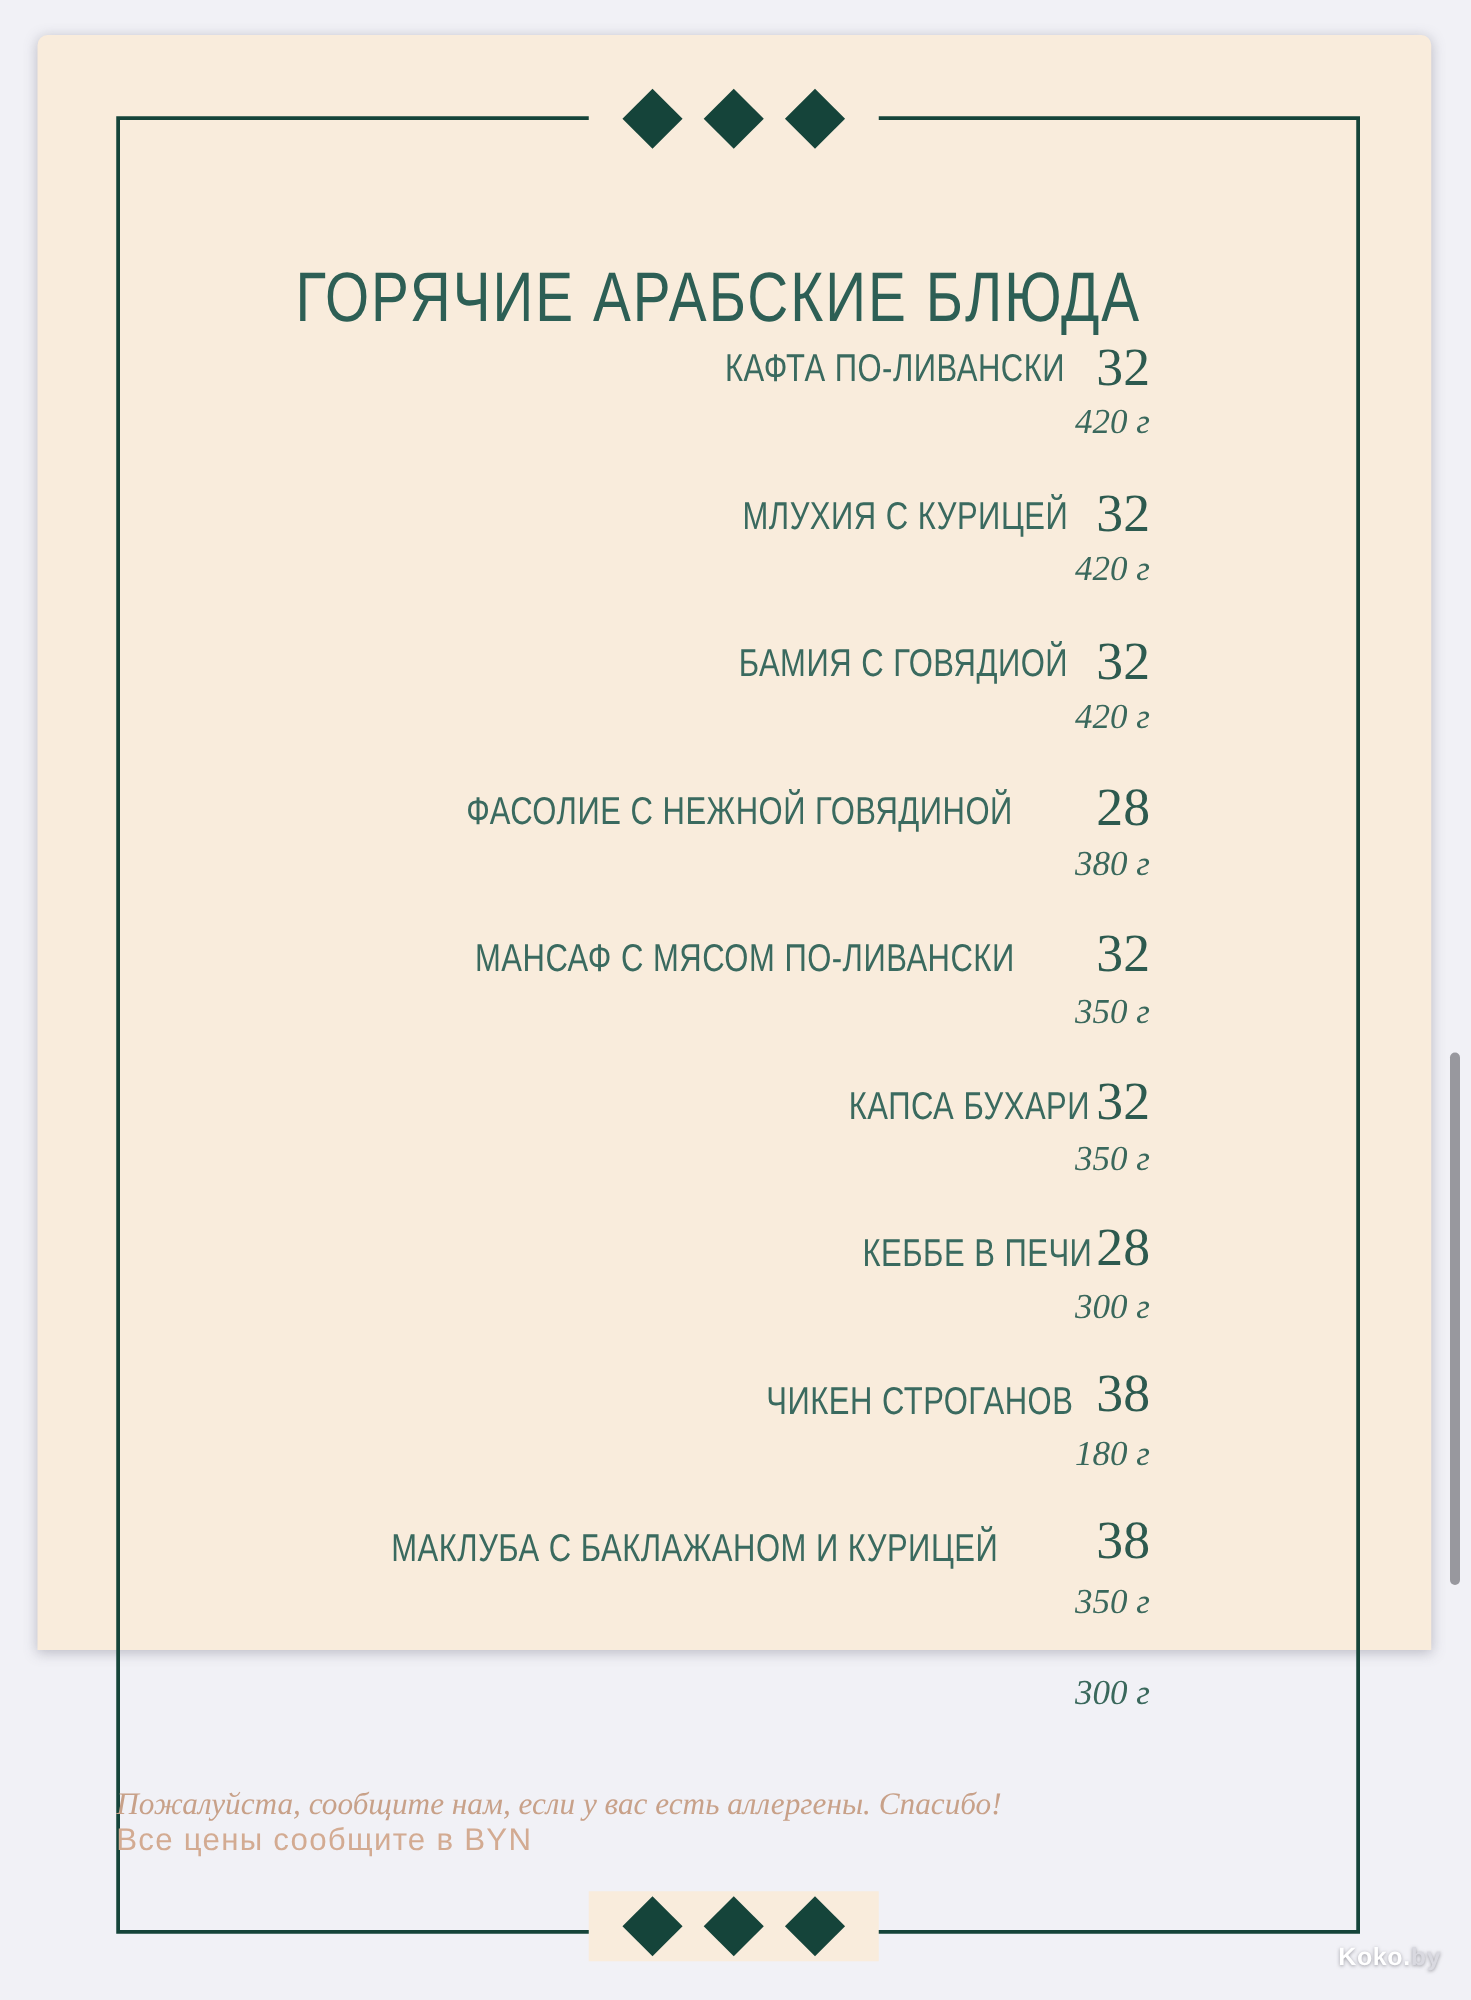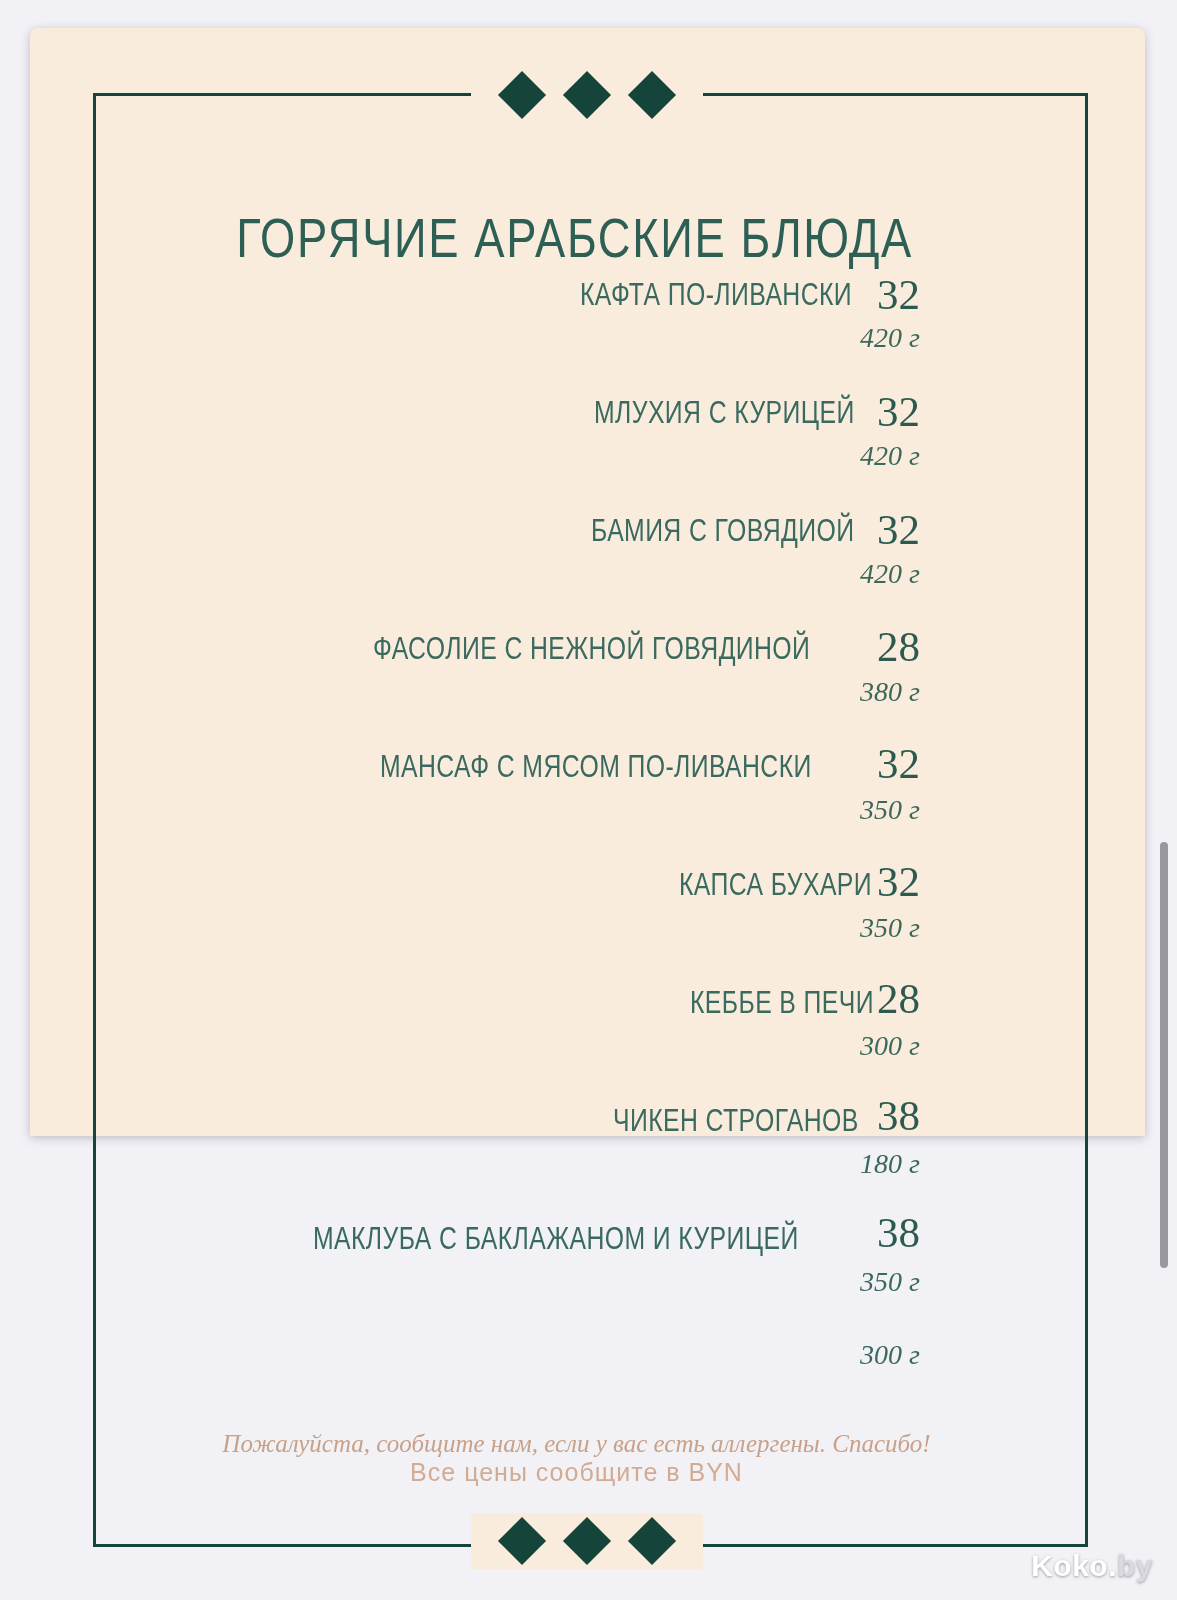--- a/index.html
+++ b/index.html
@@ -3,21 +3,21 @@
 <meta charset="utf-8">
 <style>
   html,body{margin:0;padding:0;}
   body{background:#e4e4ea;}
   .viewport{
     position:relative;width:1177px;height:1600px;overflow:hidden;
     background:var(--background,#f1f1f6);
     font-family:"Liberation Sans",sans-serif;
   }
   .page{
-    position:absolute;left:30px;top:28px;width:1115px;height:1108px;
+    position:absolute;left:30px;top:28px;width:1115px;height:1292px;
     background:var(--cream,#f9ecdc);
     border-radius:8px 8px 0 0;
     box-shadow:0 2px 10px rgba(90,90,110,.35);
   }
   .frame{
     position:absolute;left:63px;top:65px;width:989px;height:1448px;
     border:3px solid var(--green-frame,#15443a);
   }
   .deco{
     position:absolute;left:441px;width:232px;height:56px;
@@ -52,33 +52,33 @@
     top:calc(var(--i,0) * -0.7px);
     font-family:Liberation Serif, serif;
     font-size:43px;line-height:33px;
     color:var(--green-price,#2d5a4f);
   }
   .weight{
     margin-top:12px;line-height:30px;
     font-family:"Liberation Serif",serif;font-style:italic;
     font-size:28px;color:var(--green-weight,#3a685c);
   }
-  .footer{position:absolute;left:63px;top:1402px;width:967px;text-align:center;}
+  .footer{position:absolute;left:63px;top:1402px;width:967px;}
   .footer-allergen{
     font-family:"Liberation Serif",serif;font-style:italic;
     font-size:25px;line-height:28px;
     color:var(--tan-italic,#c8a189);
   }
   .footer-currency{
     font-size:25px;line-height:28px;letter-spacing:1px;
     color:var(--tan-sans,#d3ab92);
   }
   .koko{
     position:absolute;top:1524px;right:-8px;
-    font-size:30px;line-height:28px;font-weight:bold;color:#ffffff;
+    font-size:20px;line-height:28px;font-weight:bold;color:#ffffff;
     text-shadow:0 1px 3px rgba(80,80,90,.55);
     letter-spacing:.5px;
     padding-left:40px;
   }
   .koko .by{color:#d9d9e0;}
   .scroll-thumb{
     position:absolute;left:1160px;top:842px;width:8px;height:426px;
     border-radius:4px;background:var(--scrollbar,#98989e);
   }
 </style>

